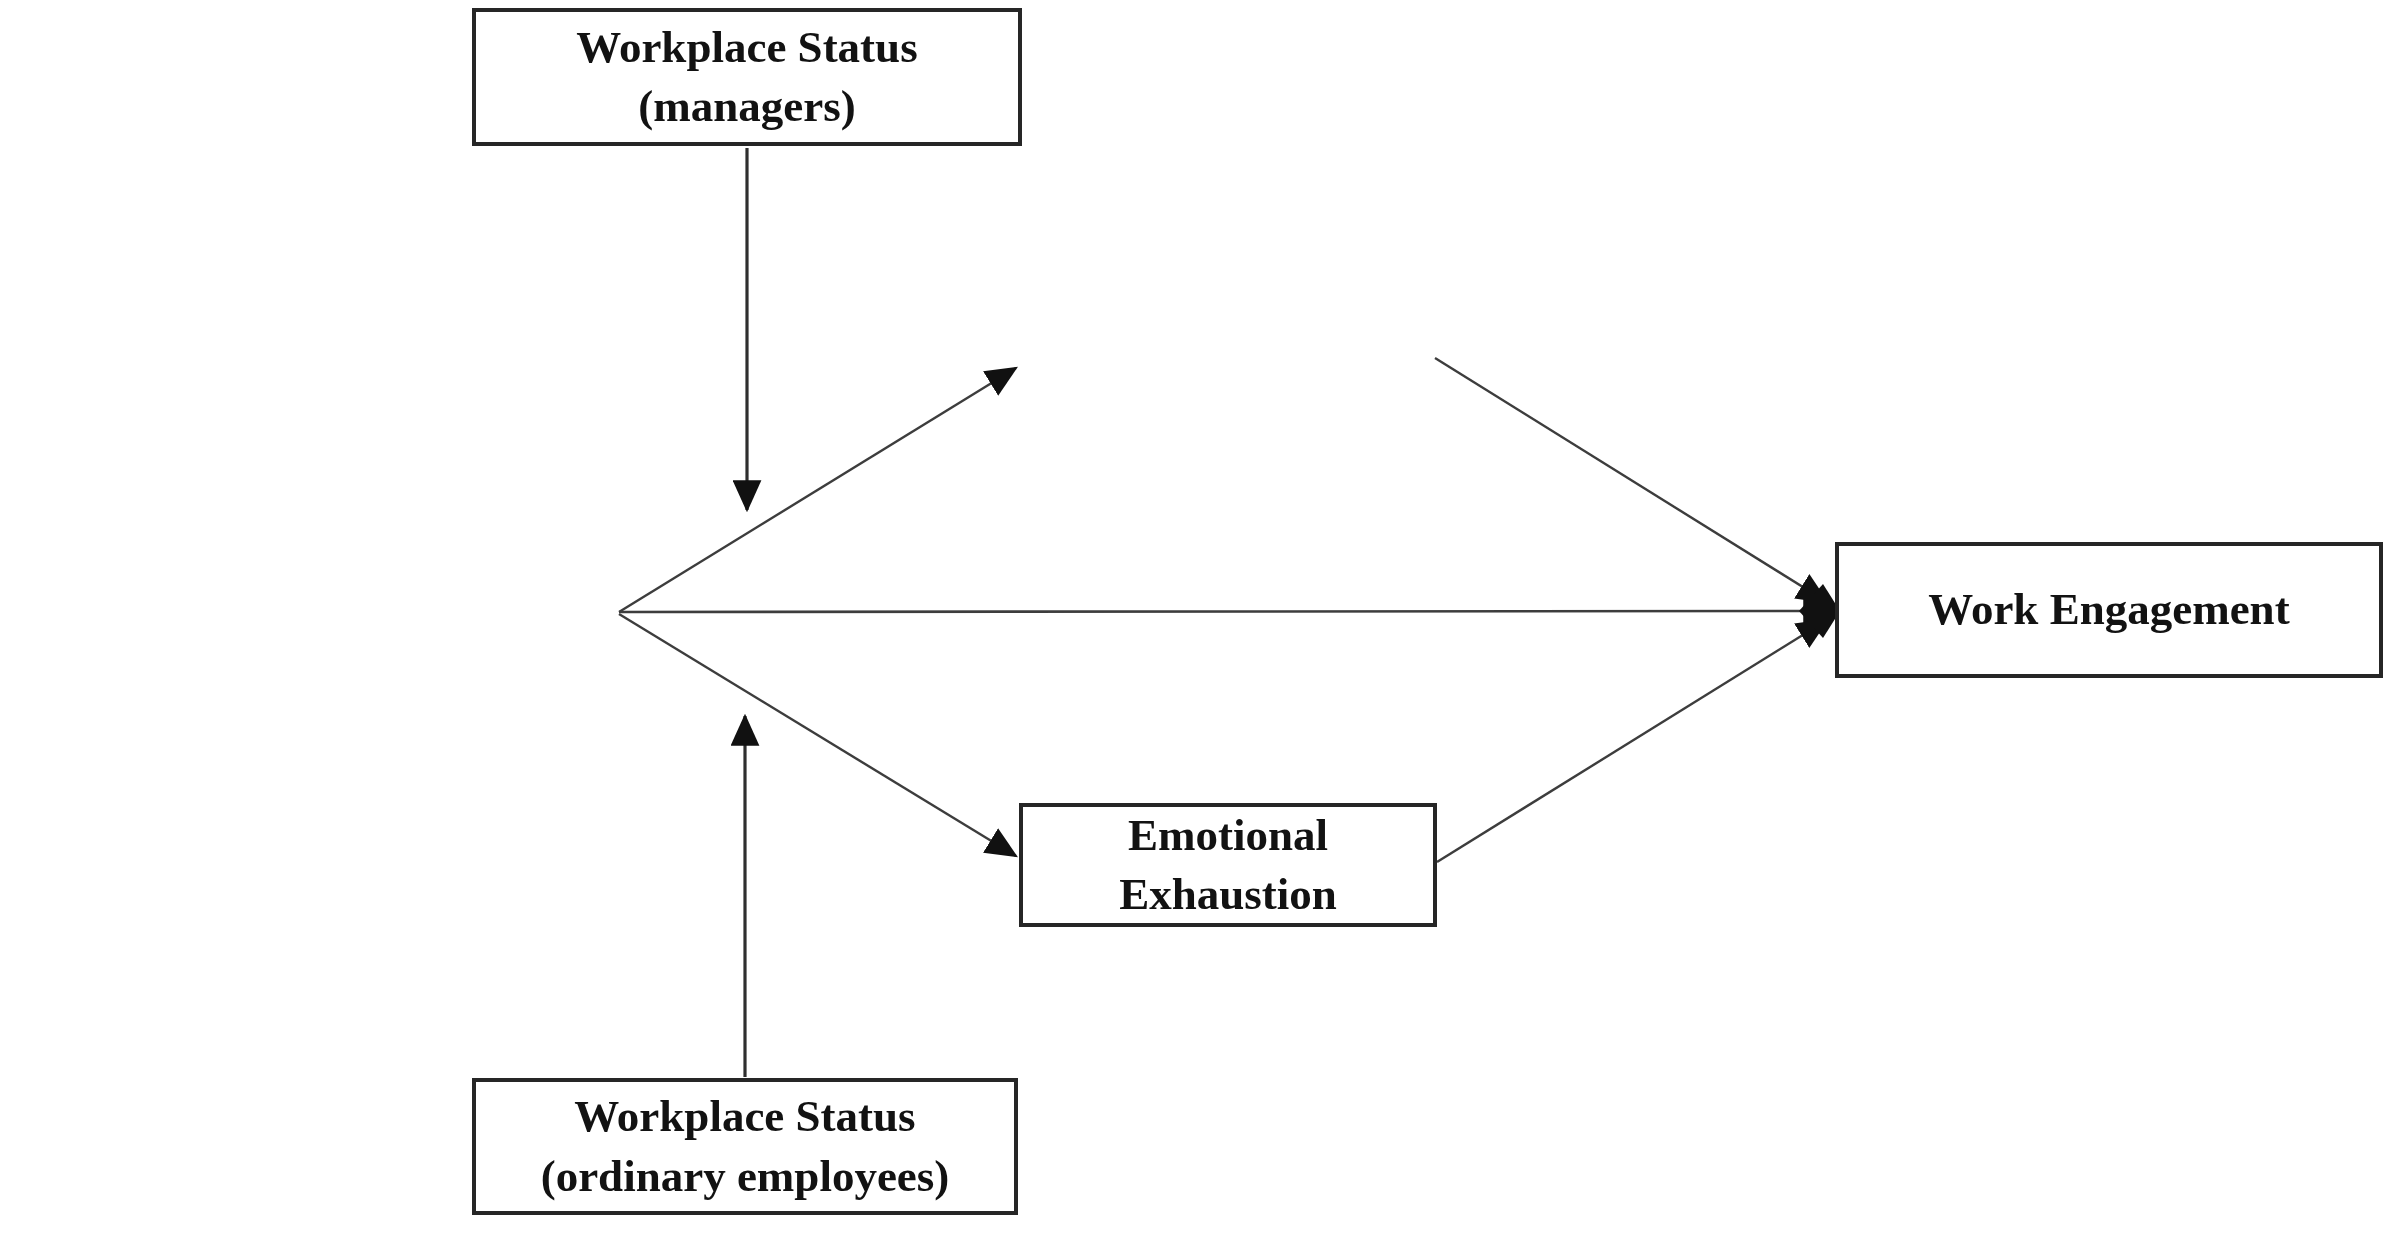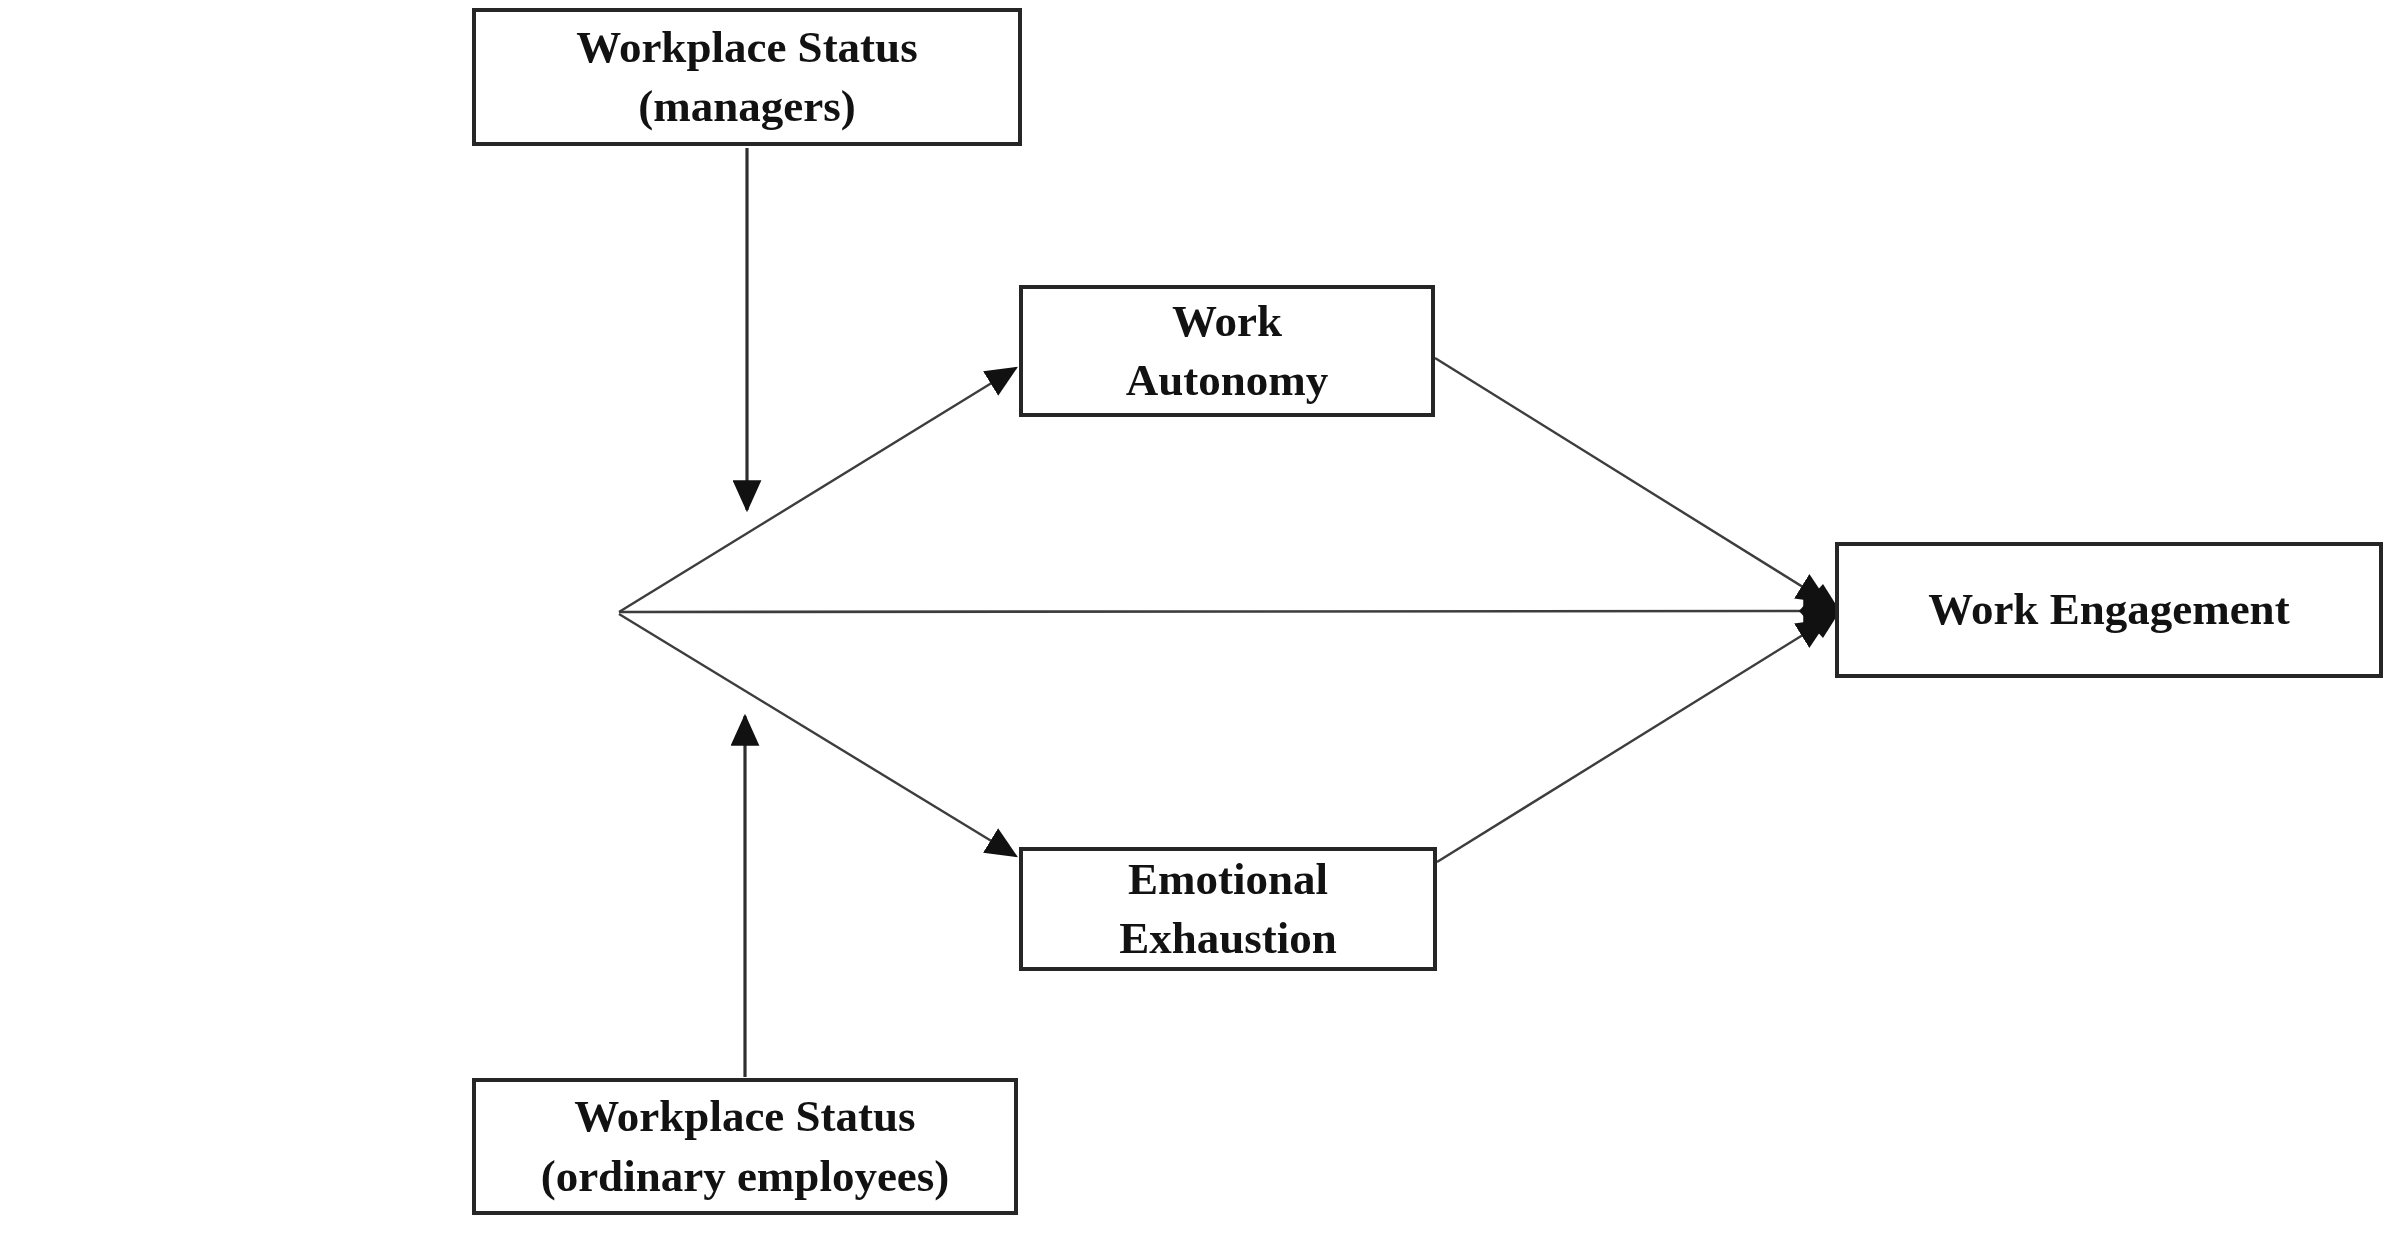--- a/index.html
+++ b/index.html
@@ -31,21 +31,21 @@
   .node .label {
     font-size: 45px;
     line-height: 1.32;
     color: #121212;
     text-align: center;
     white-space: pre-line;
   }
   #node-managers   { left: 472px;  top: 8px;    width: 550px; height: 138px; }
   #node-wcba       { left: 18px;   top: 545px;  width: 600px; height: 131px; }
   #node-autonomy   { left: 1019px; top: 285px;  width: 416px; height: 132px; }
-  #node-exhaustion { left: 1019px; top: 803px;  width: 418px; height: 124px; margin-top: 44px; }
+  #node-exhaustion { left: 1019px; top: 803px;  width: 418px; height: 124px; }
   #node-engagement { left: 1835px; top: 542px;  width: 548px; height: 136px; }
   #node-ordinary   { left: 472px;  top: 1078px; width: 546px; height: 137px; }
 </style>
 </head>
 <body>
 
 <div id="stage">
 
   <svg id="edges" viewBox="0 0 2407 1241" xmlns="http://www.w3.org/2000/svg">
     <defs>
@@ -70,24 +70,20 @@
 
     <line x1="745" y1="1077" x2="745" y2="716" stroke="#2f2f2f" stroke-width="3.2" marker-end="url(#arrow)"></line>
   </svg>
 
   <div class="node" id="node-managers">
     <span class="label">Workplace Status
 (managers)</span>
   </div>
 
 
-  <div class="node" id="node-autonomy">
-    <span class="label">Work
-Autonomy</span>
-  </div>
 
   <div class="node" id="node-exhaustion">
     <span class="label">Emotional
 Exhaustion</span>
   </div>
 
   <div class="node" id="node-engagement">
     <span class="label">Work Engagement</span>
   </div>
 

